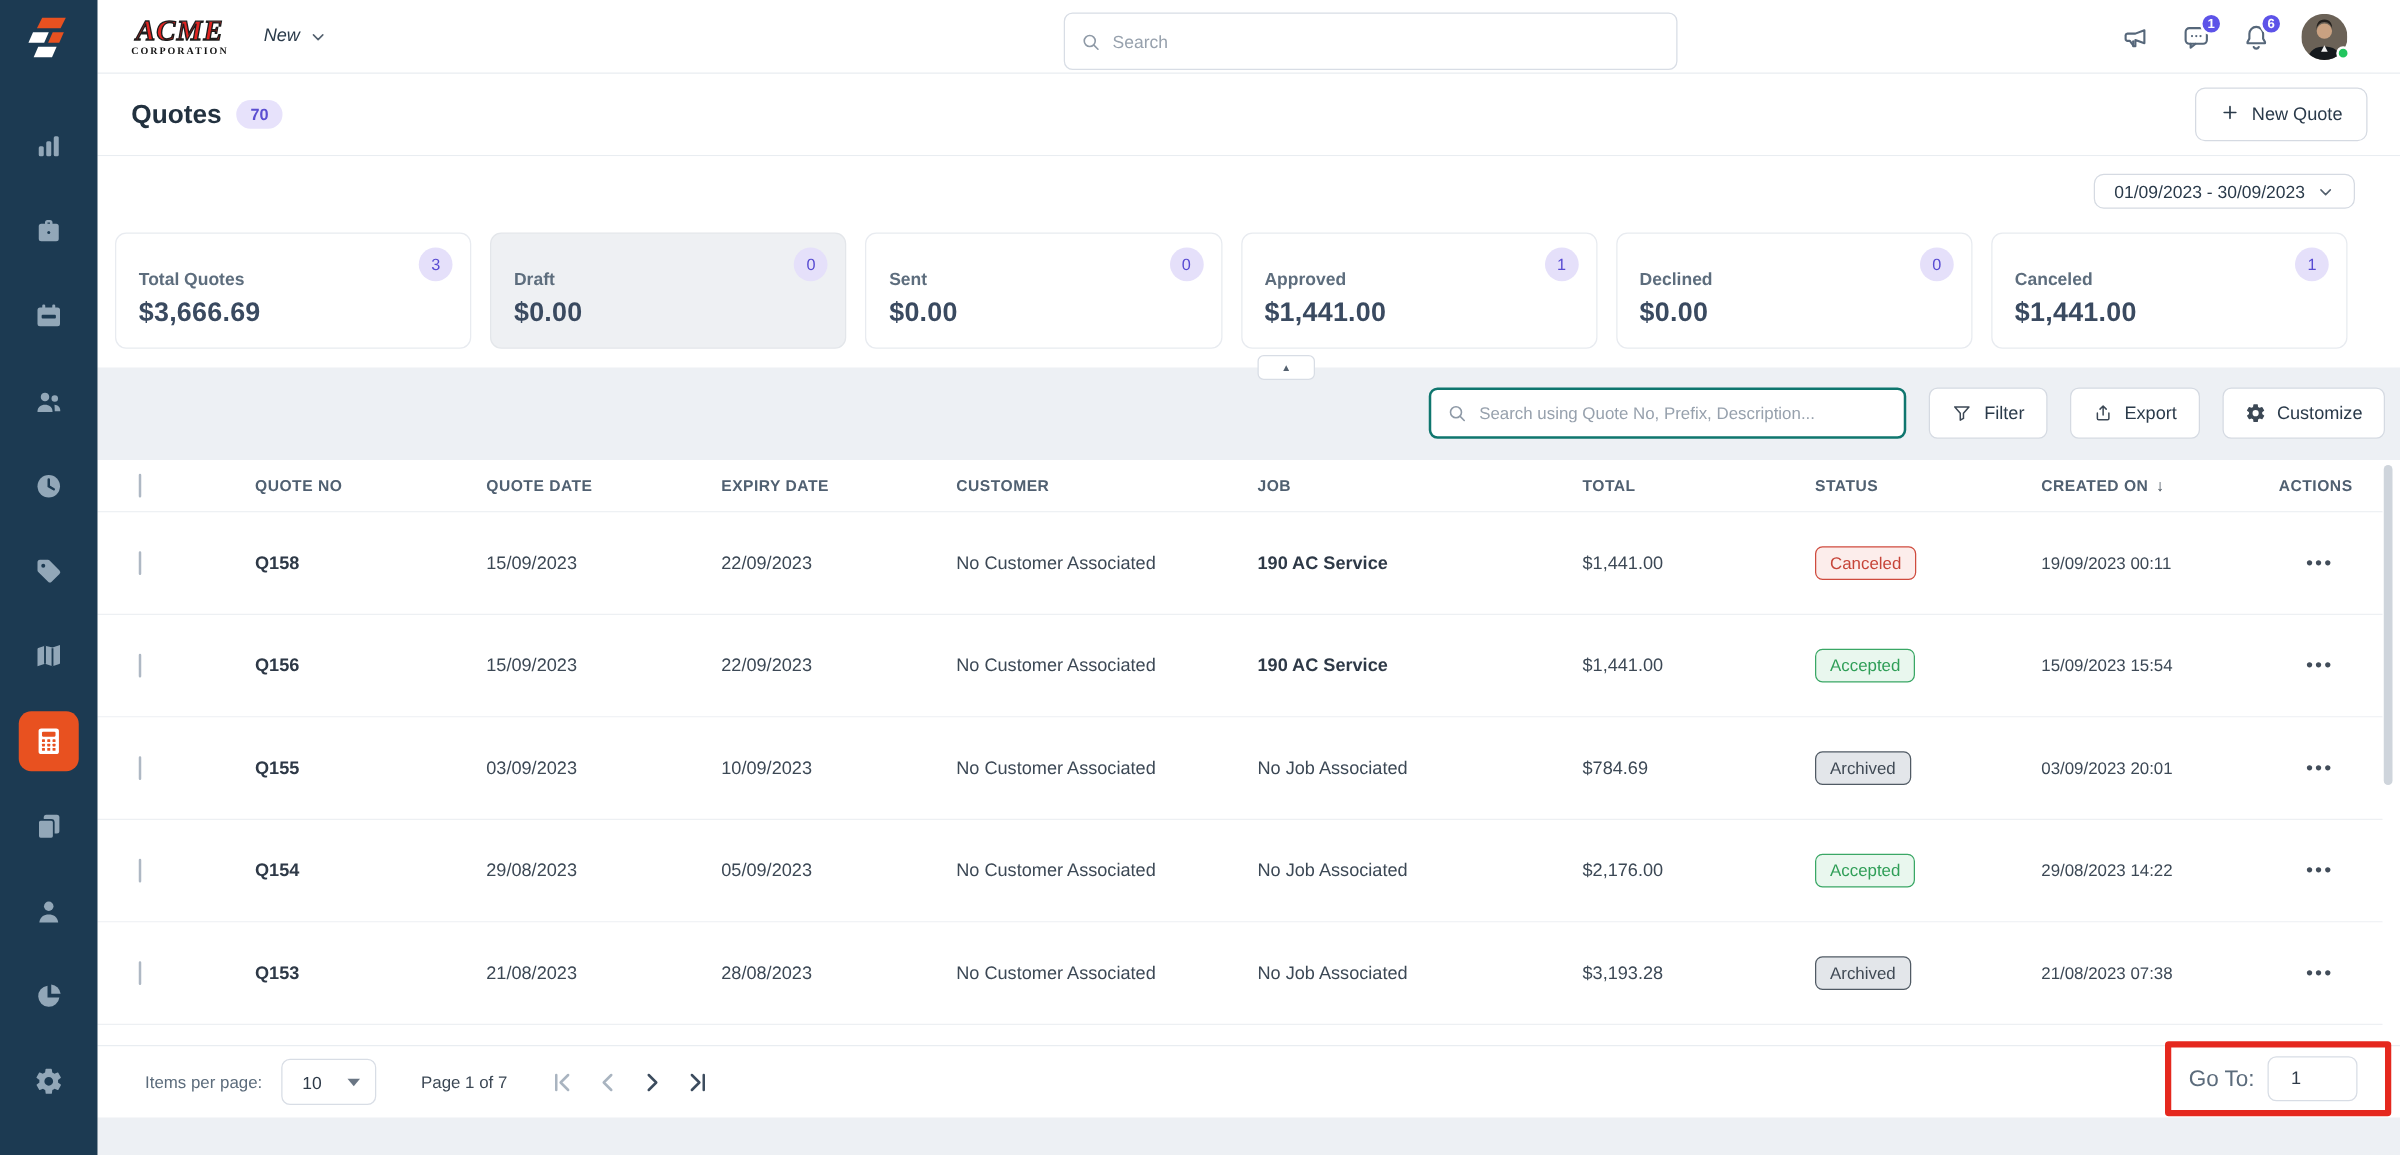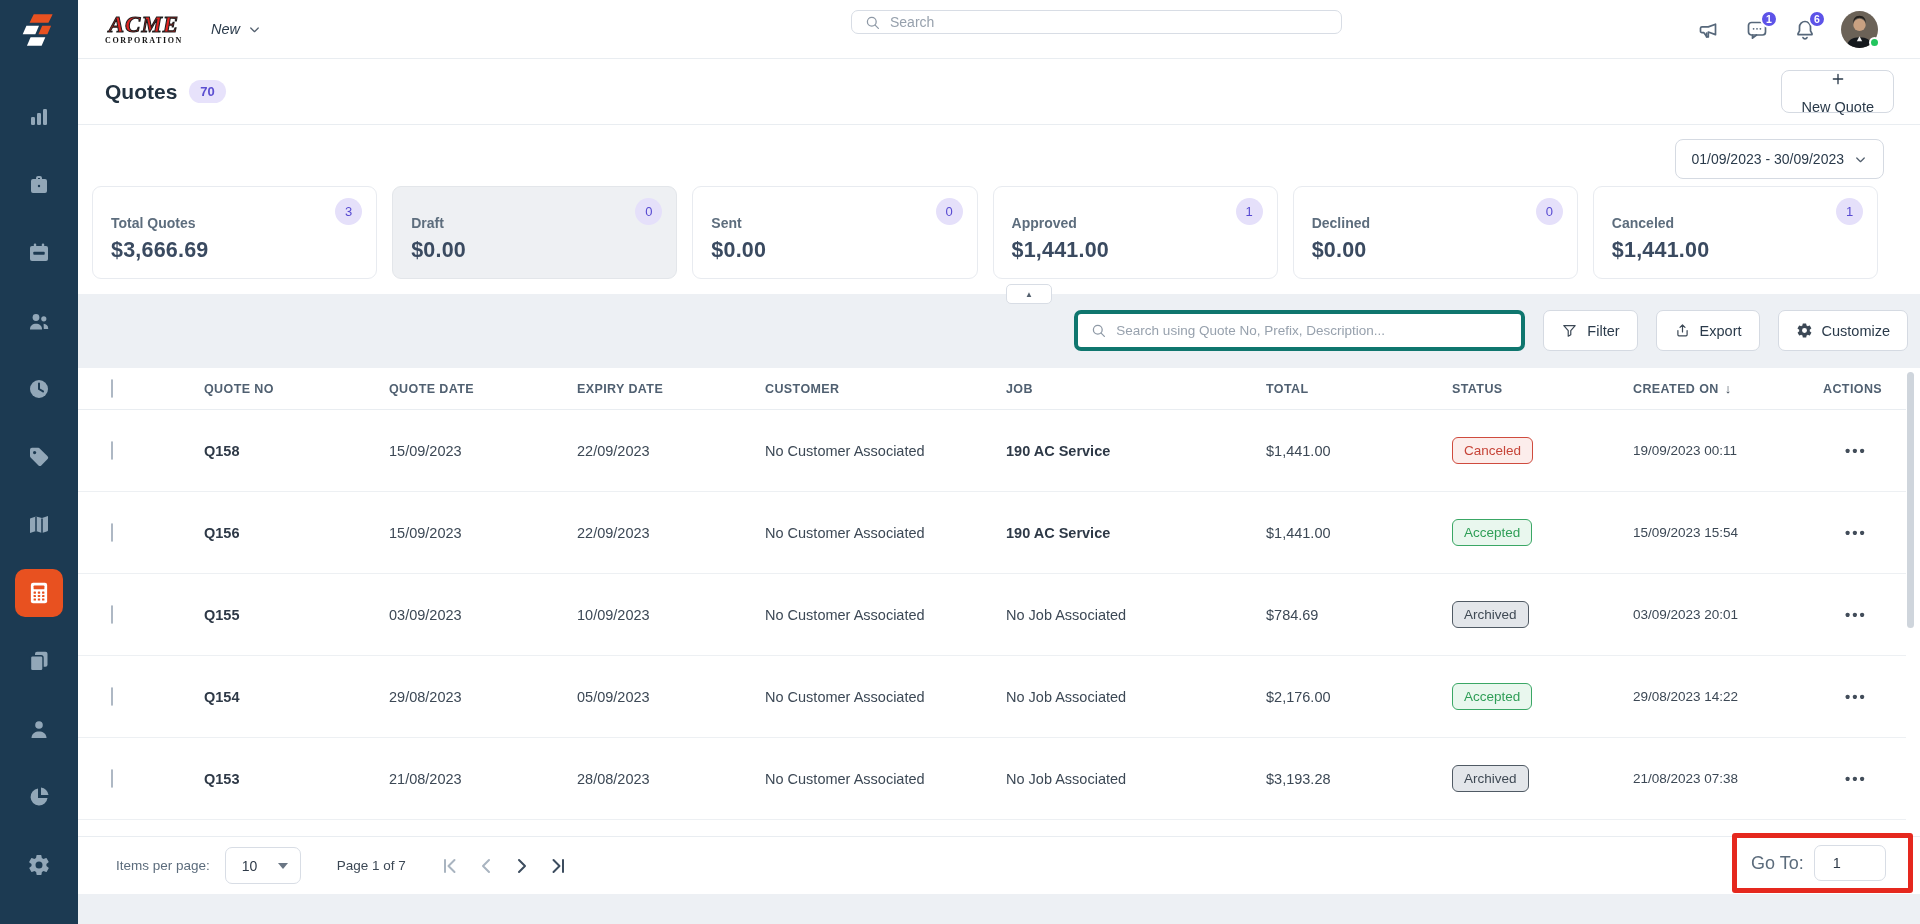--- a/index.html
+++ b/index.html
@@ -19,58 +19,58 @@
   
   .main { position:absolute; left:78px; top:0; right:0; height:924px; }
 
   
   .topbar { position:absolute; left:0; right:0; top:0; height:59px; background:#fff; border-bottom:1px solid #e9edf1; display:flex; align-items:center; padding-left:27px; z-index:5; }
   .brand { margin-right:28px; text-align:center; cursor:pointer; line-height:1;font-family:Liberation Serif, serif; }
   .brand-acme { font-size:23px; font-weight:900; color:#e02421; letter-spacing:1px; -webkit-text-stroke:1.1px #1d1d1d; font-style:italic; }
   .brand-corp { font-size:8px; font-weight:800; color:#141414; letter-spacing:1.6px; margin-top:1px; }
   .new-menu { display:flex; align-items:center; gap:7px; background:none; border:none; font-family:inherit; font-size:14.5px; color:#2a3a4a; cursor:pointer;font-style:italic; }
   .chev svg { width:15px; height:15px; stroke:#53606e; stroke-width:2; fill:none; stroke-linecap:round; stroke-linejoin:round; display:block; }
-  .global-search { position:absolute; left:773px; top:10px; width:491px; height:24px; border:1px solid #d8dde5; border-radius:7px; background:#fff; display:flex; align-items:center; gap:9px; padding:0 12px; }
+  .global-search { position:absolute; left:773px; top:10px; width:491px; height:46px; border:1px solid #d8dde5; border-radius:7px; background:#fff; display:flex; align-items:center; gap:9px; padding:0 12px; }
   .global-search svg, .tb-search svg { width:17px; height:17px; stroke:#8e99a6; stroke-width:1.8; fill:none; stroke-linecap:round; }
   .global-search input, .tb-search input { border:none; outline:none; flex:1; font-family:inherit; font-size:14px; color:#2a3a4a; background:transparent; }
   input::placeholder { color:#97a1ad; }
   .top-icons { position:absolute; right:0; top:0; height:59px; display:flex; align-items:center; gap:24px; padding-right:42px; }
   .icon-btn { position:relative; cursor:pointer; color:#56677a; display:flex; }
   .icon-btn svg { width:24px; height:24px; stroke:currentColor; stroke-width:1.7; fill:none; stroke-linecap:round; stroke-linejoin:round; }
   .nbadge { position:absolute; top:-8px; right:-9px; min-width:18px; height:18px; border-radius:9px; background:#5d53e8; color:#fff; font-size:10.5px; font-weight:700; display:flex; align-items:center; justify-content:center; padding:0 4px; border:2px solid #fff; }
   .avatar { width:37px; height:37px; border-radius:50%; overflow:hidden; position:relative; cursor:pointer; }
   .avatar svg { width:100%; height:100%; display:block; }
   .avatar-wrap { position:relative; }
   .status-dot { position:absolute; right:-2px; bottom:0; width:11px; height:11px; border-radius:50%; background:#22c55e; border:2px solid #fff; }
 
   
   .title-row { position:absolute; top:59px; left:0; right:0; height:66px; border-bottom:1px solid #e9edf1; display:flex; align-items:center; padding-left:27px; background:#fff; }
   .page-title { font-size:21px; font-weight:700; color:#22313f; }
   .count-pill { margin-left:12px; background:#e7e2fb; color:#5b4ed1; font-size:13px; font-weight:600; padding:4px 11px; border-radius:13px; }
   .btn { background:#fff; border:1px solid #d5dae2; border-radius:8px; font-family:inherit; font-size:14.5px; color:#2a3a4a; display:flex; align-items:center; gap:9px; cursor:pointer; }
-  .new-quote { position:absolute; right:26px; top:11px; height:43px; padding:0 19px;flex-direction:column; }
+  .new-quote { position:absolute; right:26px; top:11px; height:43px; padding:0 19px; }
   .plus svg { width:16px; height:16px; stroke:#2a3a4a; stroke-width:2; fill:none; stroke-linecap:round; }
 
   
   .filters-area { position:absolute; top:125px; left:0; right:0; height:169px; background:#fff; }
-  .date-range { position:absolute; top:14px; right:36px; height:40px; padding:0 15px; font-size:14px; border-radius:8px; }
+  .date-range { position:absolute; top:14px; right:36px; height:28px; padding:0 15px; font-size:14px; border-radius:8px; }
   .stats { position:absolute; top:61px; left:14px; right:42px; display:flex; gap:15px; }
   .stat-card { flex:1; background:#fff; border:1px solid #e8ebf0; border-radius:9px; padding:28px 18px 15px; position:relative; cursor:pointer; }
   .stat-card.selected { background:#eef0f3; border-color:#e3e6ea; }
   .stat-label { font-size:14px; color:#5d6d7d; font-weight:600; }
   .stat-count { position:absolute; top:11px; right:14px; width:27px; height:27px; border-radius:50%; background:#e5e0fa; color:#584bd2; font-size:13px; display:flex; align-items:center; justify-content:center; }
   .stat-value { margin-top:7px; font-size:21.5px; font-weight:700; color:#3a4a60; letter-spacing:.2px; }
   .collapse-btn { position:absolute; top:284px; left:928px; width:46px; height:20px; background:#fff; border:1px solid #d8dde5; border-radius:5px; display:flex; align-items:center; justify-content:center; font-size:8px; color:#53606e; cursor:pointer; z-index:6; }
 
   
   .toolbar { position:absolute; top:294px; left:0; right:0; height:74px; background:#edf0f4; }
   .all-select { position:absolute; left:14px; top:16px; width:269px; height:41px; background:#fff; border:1px solid #d8dde5; border-radius:7px; padding:0 16px; display:flex; align-items:center; justify-content:space-between; font-size:14.5px; color:#2a3a4a; cursor:pointer; }
   .tri-down { width:0; height:0; border-left:5.5px solid transparent; border-right:5.5px solid transparent; border-top:6.5px solid #6a7684; }
   .right-tools { position:absolute; right:12px; top:16px; height:41px; display:flex; gap:18px; }
-  .tb-search { width:451px; background:#fff; border:4px solid #0f766e; border-radius:7px; display:flex; align-items:center; gap:9px; padding:0 12px; }
+  .tb-search { width:382px; background:#fff; border:2px solid #0f766e; border-radius:7px; display:flex; align-items:center; gap:9px; padding:0 12px; }
   .tb-search input { font-size:13.5px; }
   .tb-btn { padding:0 17px; border-radius:7px; }
   .tb-btn svg { width:17px; height:17px; stroke:#3c4855; stroke-width:1.7; fill:none; stroke-linecap:round; stroke-linejoin:round; }
   .tb-btn .gear-f { fill:#3c4855; stroke:none; }
 
   
   .table-wrap { position:absolute; top:368px; left:0; right:14px; height:468px; background:#fff; }
   .thead, .trow { display:grid; grid-template-columns:126px 185px 188px 188px 241px 260px 186px 181px 190px 1fr; align-items:center; }
   .thead { height:42px; border-bottom:1px solid #e9edf1; }
   .th { font-size:12.5px; font-weight:700; color:#506071; letter-spacing:.4px; cursor:pointer; }

